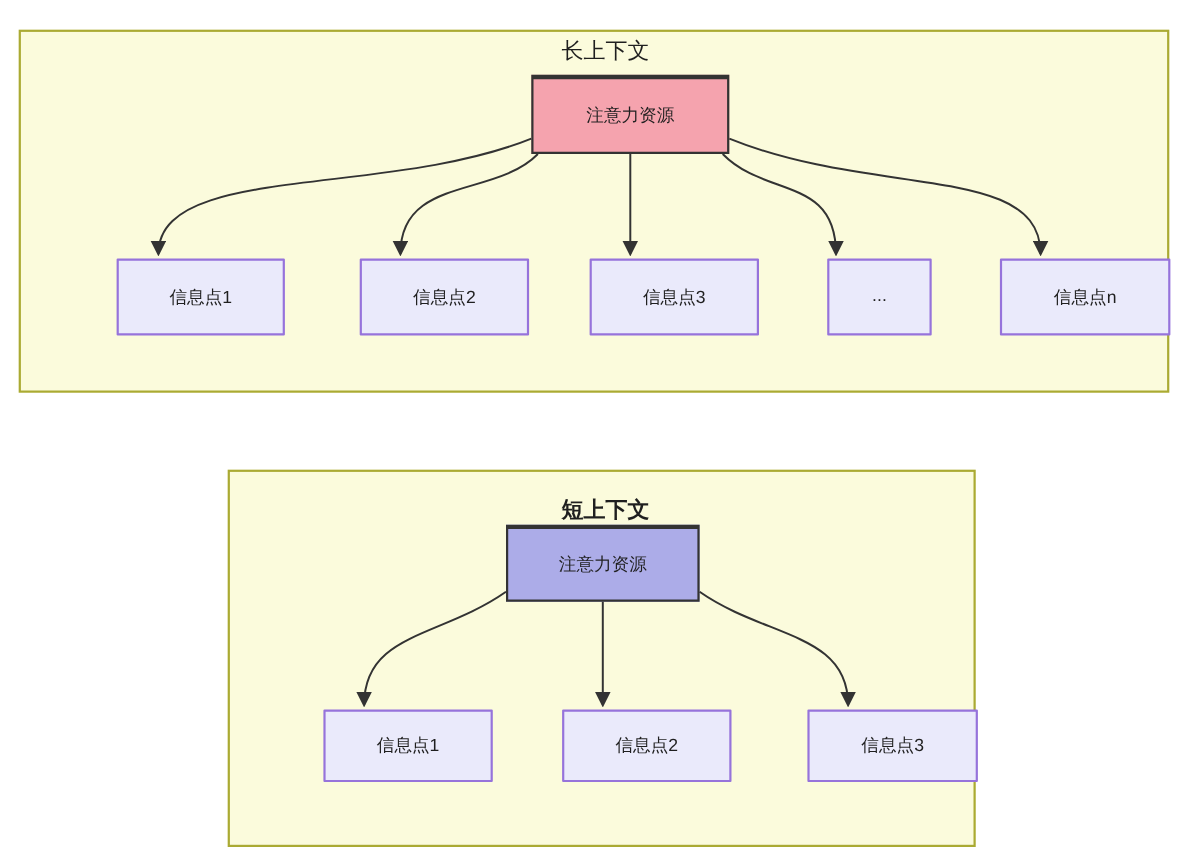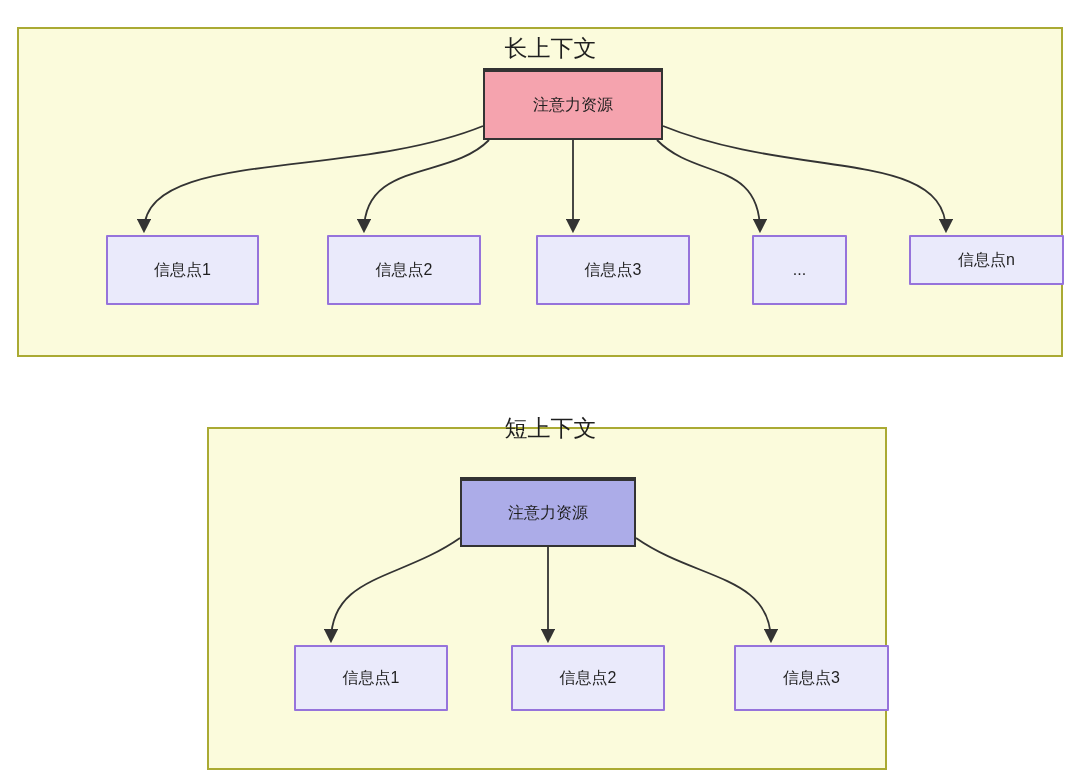--- a/index.html
+++ b/index.html
@@ -27,26 +27,26 @@
     position: absolute;
     background: var(--container-fill);
     border: 2px solid var(--container-border);
   }
   #long-panel  { left: 17px;  top: 27px;  width: 1046px; height: 330px; }
   #short-panel { left: 207px; top: 427px; width: 680px;  height: 343px; }
   .panel-title {
     position: absolute;
     left: 0; right: 0;
     text-align: center;
-    font-size: 23px;
+    font-size: 20px;
     color: var(--text);
     padding-left: 21px;
   }
   #long-title  { top: 33px; }
-  #short-title { top: 413px; }
+  #short-title { top: 450px; font-weight: bold; }
   .node {
     position: absolute;
     display: flex;
     align-items: center;
     justify-content: center;
     font-size: 16px;
     color: var(--text);
     text-align: left;
   }
   .attention {
@@ -59,21 +59,21 @@
     background: var(--info-fill);
     border: 2px solid var(--info-border);
     border-radius: 1px;
     margin-left: 40px;
   }
   
   #l-info-0 { left: 66px;  top: 235px; width: 153px; height: 70px; }
   #l-info-1 { left: 287px; top: 235px; width: 154px; height: 70px; }
   #l-info-2 { left: 496px; top: 235px; width: 154px; height: 70px; }
   #l-info-3 { left: 712px; top: 235px; width: 95px;  height: 70px; }
-  #l-info-4 { left: 869px; top: 235px; width: 155px; height: 50px; }
+  #l-info-4 { left: 869px; top: 235px; width: 155px; height: 70px; }
   
   #s-info-0 { left: 254px; top: 645px; width: 154px; height: 66px; }
   #s-info-1 { left: 471px; top: 645px; width: 154px; height: 66px; }
   #s-info-2 { left: 694px; top: 645px; width: 155px; height: 66px; }
   #arrow-layer {
     position: absolute;
     left: 0; top: 0;
     width: 1080px; height: 774px;
     pointer-events: none;
   }

